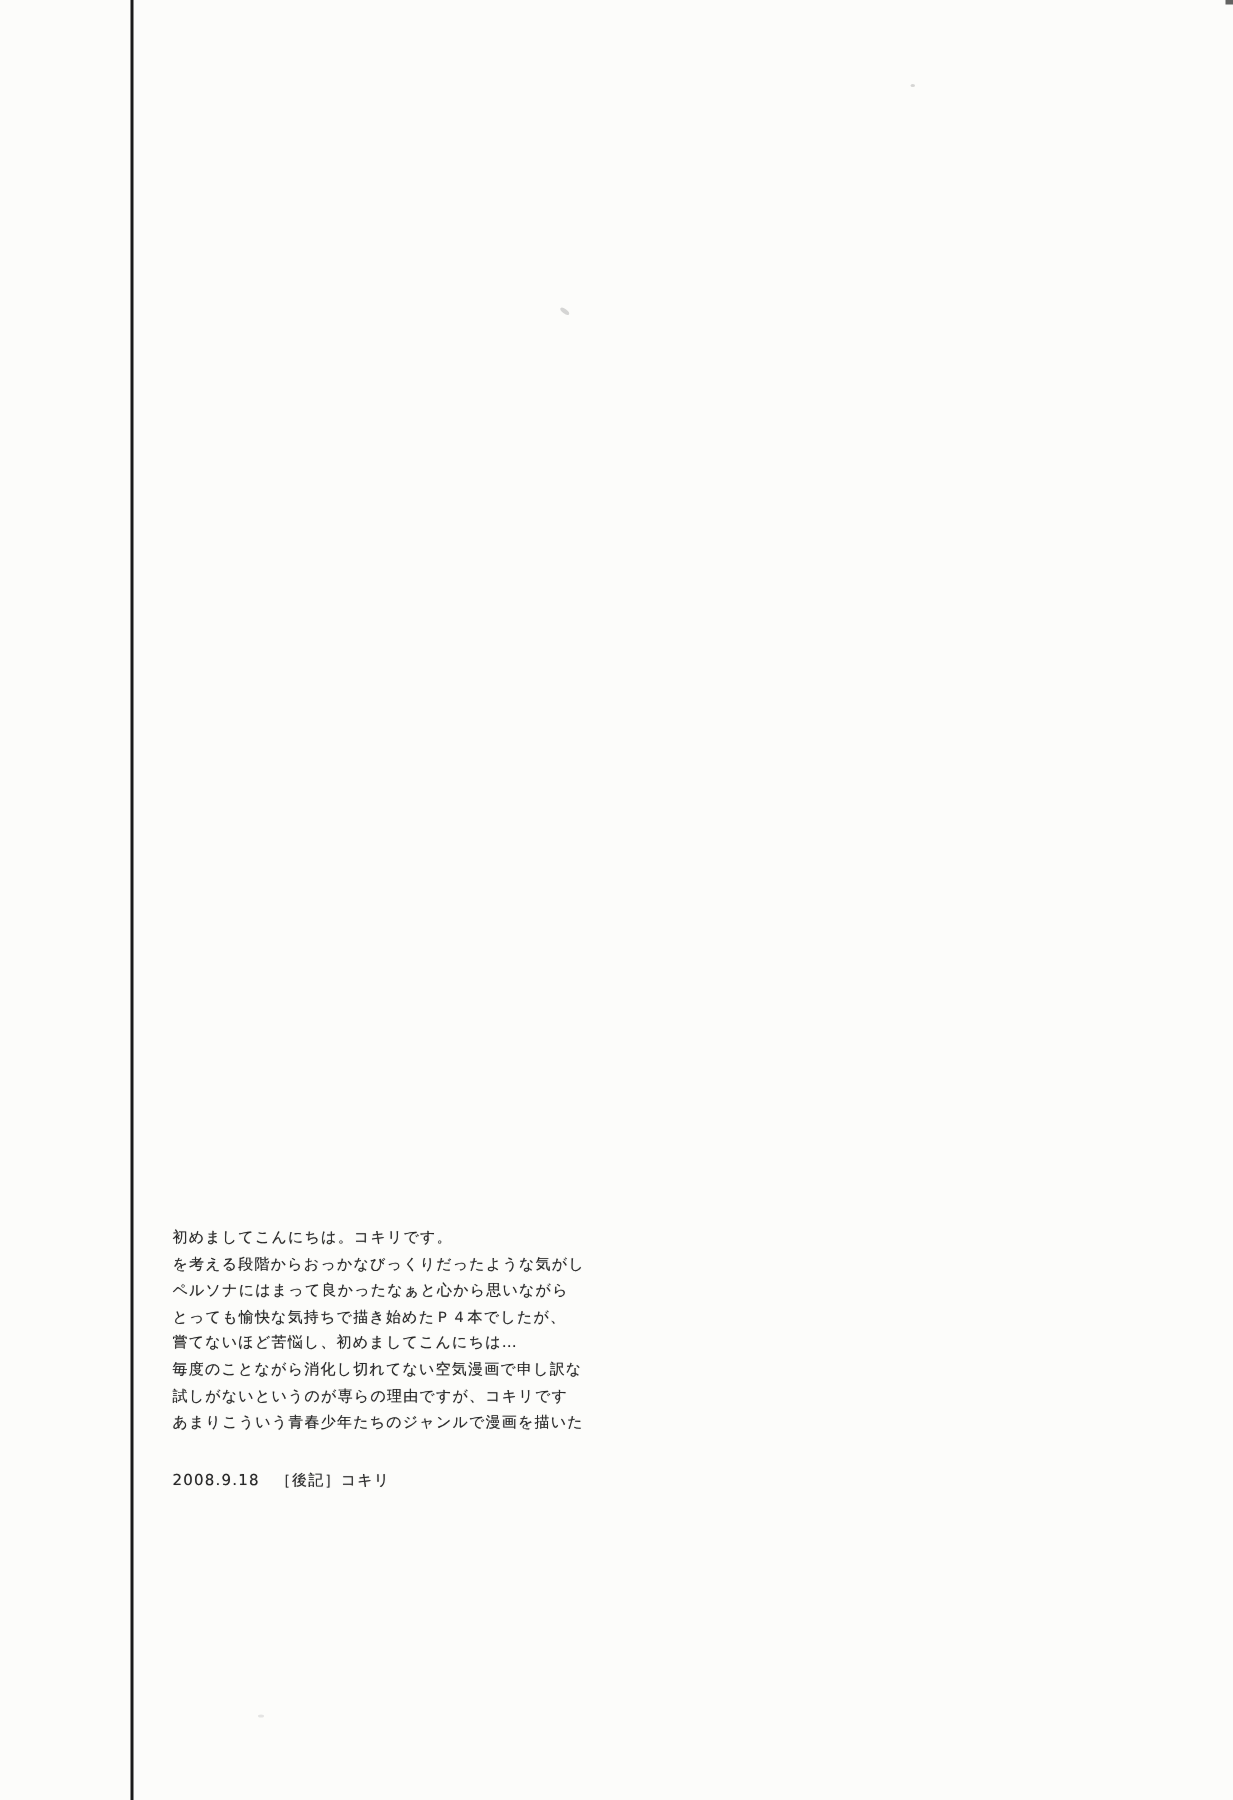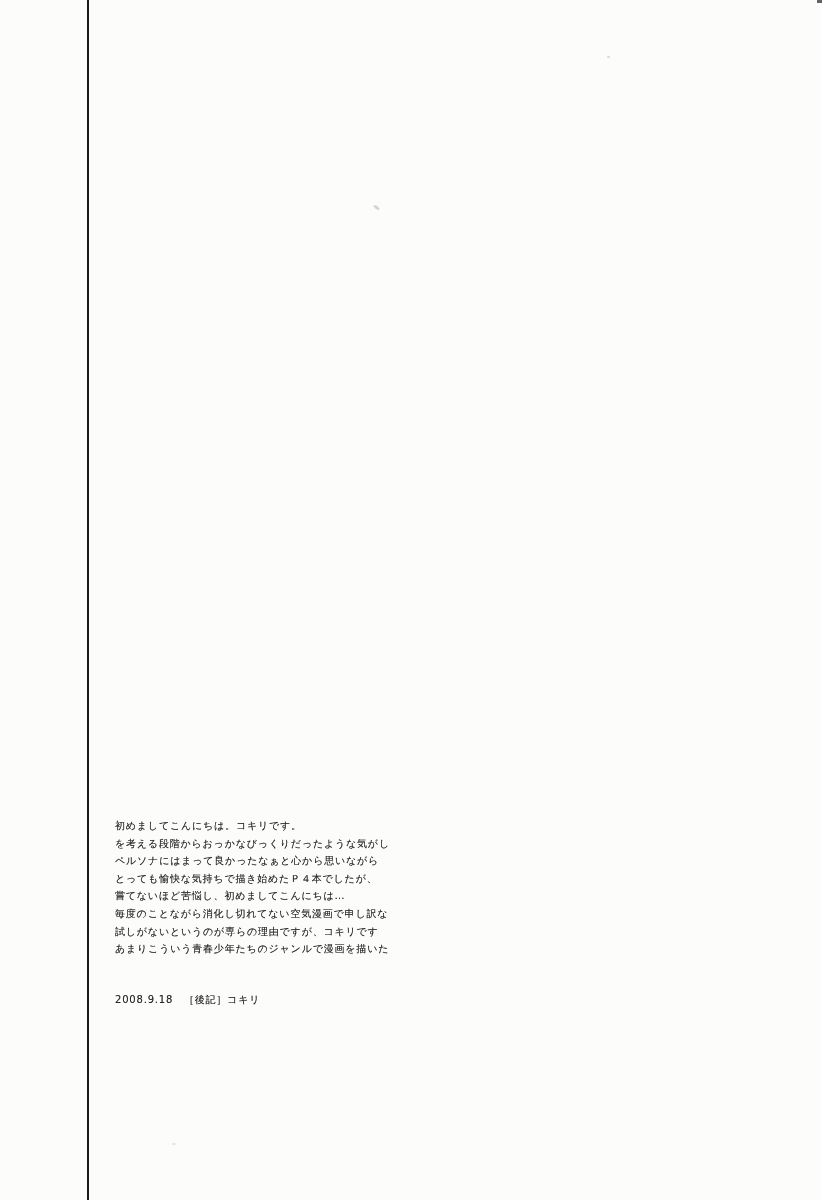--- a/index.html
+++ b/index.html
@@ -31,21 +31,21 @@
     width:400px;
     color:var(--ink);
     font-size:10px;
     line-height:17.6px;
     letter-spacing:0.8px;
     text-shadow:0 0 0.5px rgba(42,42,42,0.55);
     white-space:nowrap;
   }
   .para{margin:0;}
   .para-2{margin-top:19px;}
-  .date-line{margin-top:33px;}
+  .date-line{margin-top:21px;}
   .speck{
     position:absolute;
     background:rgba(140,140,140,0.35);
     border-radius:50%;
   }
   .speck-1{left:373px;top:206px;width:7px;height:3px;transform:rotate(38deg);}
   .speck-2{left:607px;top:56px;width:3px;height:2px;}
   .speck-3{left:172px;top:1143px;width:4px;height:2px;opacity:.6;}
   .speck-4{left:817px;top:0;width:5px;height:3px;background:rgba(60,60,60,0.8);border-radius:0;}
 </style>

